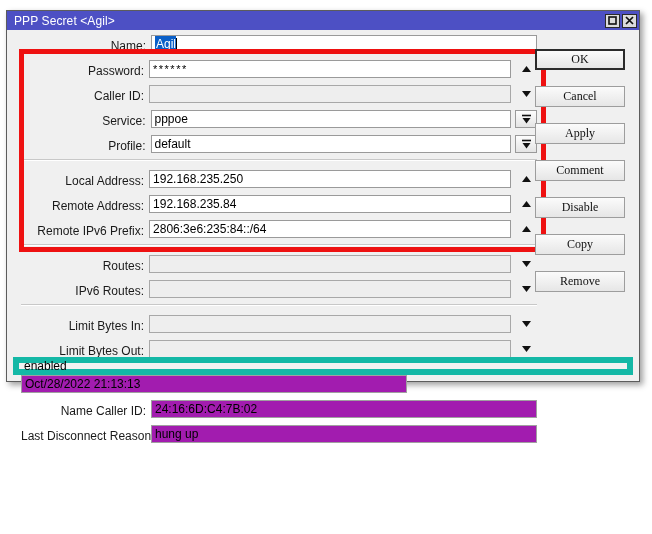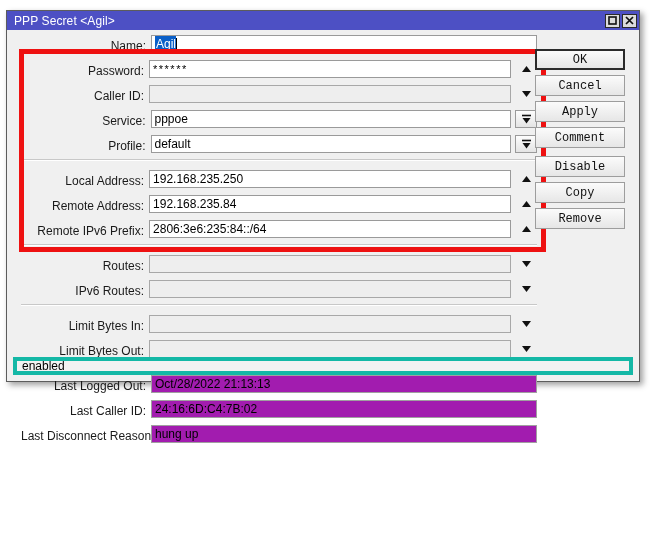--- a/index.html
+++ b/index.html
@@ -161,46 +161,46 @@
   
   #buttons {
     position: absolute;
     right: 14px;
     top: 19px;
     width: 90px;
   }
   .btn {
     width: 90px;
     height: 21px;
-    margin-bottom: 5px;
+    margin-bottom: 16px;
     background: linear-gradient(#fbfbfb,#e6e6e6);
     border: 1px solid #9d9d9d;
     box-sizing: border-box;
     font-size: 12px;
     color: #111;
     display: flex;
     align-items: center;
     justify-content: center;
     cursor: default;
-    font-family: Liberation Mono, monospace;
+    font-family: Liberation Serif, serif;
   }
   .btn.focus {
     border: 2px solid #2b2b2b;
   }
   .btn.gap { margin-top: 8px; }
 
   
   #statusbar {
     position: absolute;
     left: 6px;
     right: 6px;
     bottom: 6px;
     height: 18px;
     background: #f2f2f2;
-    border: 4px solid #14b8a6;
+    border: 6px solid #14b8a6;
     box-sizing: border-box;
     display: flex;
     align-items: center;
     padding-left: 5px;
     font-size: 12px;
   }
 </style>
 </head>
 <body>
 
@@ -357,27 +357,26 @@
             <span></span>
           </div>
           <div class="adorn">
             <svg width="11" height="8" viewBox="0 0 11 8">
               <path d="M1,1 L10,1 L5.5,7 Z" fill="#111"></path>
             </svg>
           </div>
         </div>
         <div class="sep"></div>
         <div class="row">
-          <div class="label">Last Logged Out:</div>
           <div class="field f-full readonly">
             <span>Oct/28/2022 21:13:13</span>
           </div>
         </div>
         <div class="row">
-          <div class="label">Last Caller ID:</div>
+          <div class="label">Name Caller ID:</div>
           <div class="field f-full readonly">
             <span>24:16:6D:C4:7B:02</span>
           </div>
         </div>
         <div class="row">
           <div class="label">Last Disconnect Reason:</div>
           <div class="field f-full readonly">
             <span>hung up</span>
           </div>
         </div>

